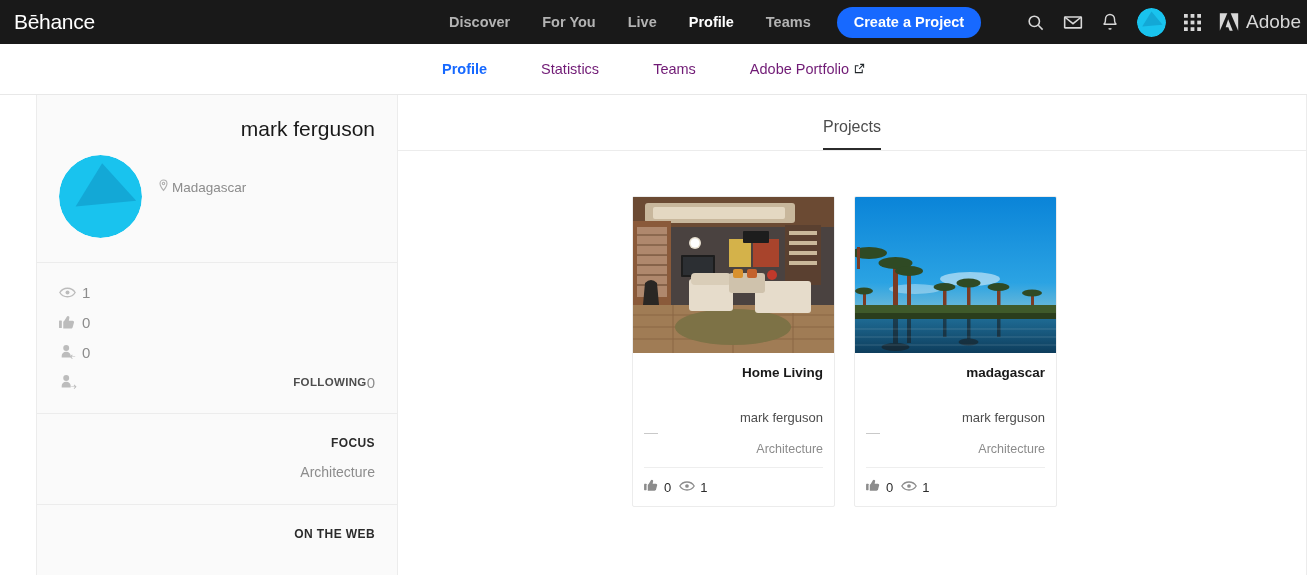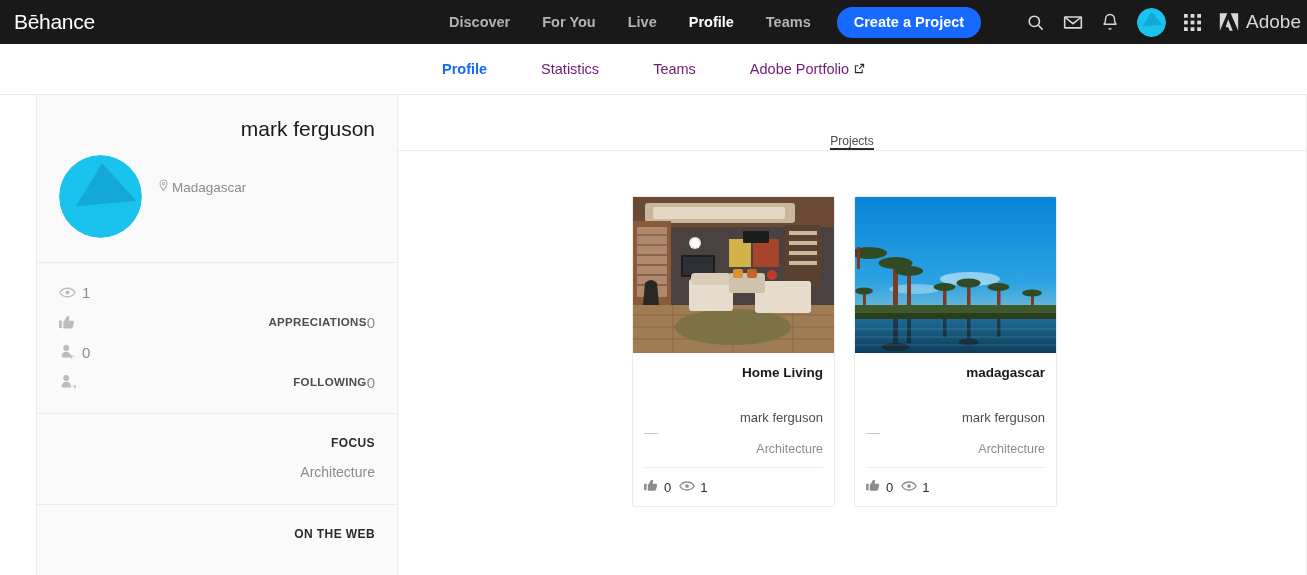--- a/index.html
+++ b/index.html
@@ -214,22 +214,23 @@
     align-self: stretch;
   }
   .main-tabs {
     height: 56px;
     border-bottom: 1px solid #ececec;
     display: flex;
     align-items: flex-end;
     justify-content: center;
   }
   .main-tab {
-    font-size: 12px;
+    font-size: 16px;
     color: #4d4d4d;
+    padding-bottom: 12px;
     border-bottom: 2px solid #2b2b2b;
     cursor: pointer;
   }
   .cards {
     display: flex;
     gap: 19px;
     padding: 45px 0 8px 234px;
   }
   .card {
     width: 203px;
@@ -407,21 +408,20 @@
         </span>
         <span class="stat-value">1</span>
       </div>
       <div class="stat-row">
         <span class="stat-icon">
           <svg width="17" height="16" viewBox="0 0 18 17" fill="currentColor">
             <rect x="0" y="7" width="3" height="8" rx="0.6"></rect>
             <path d="M4.5 15.5h8.2c.9 0 1.6-.6 1.8-1.4l1.4-5.2c.2-.9-.5-1.8-1.5-1.8h-4l.6-3.1c.2-1-.5-1.9-1.5-2-.5 0-1 .3-1.2.8L5.6 7.2l-1.1 1.1z"></path>
           </svg>
         </span>
-        <span class="stat-label">APPRECIATIONS</span>
         <span class="stat-value">0</span>
       </div>
       <div class="stat-row">
         <span class="stat-icon">
           <svg width="18" height="16" viewBox="0 0 20 17" fill="currentColor">
             <circle cx="8" cy="4" r="3.3"></circle>
             <path d="M8 8.2c-3 0-5 2-5 4.6v1.7h10v-1.7c0-2.6-2-4.6-5-4.6z"></path>
             <path d="M18 13.5h-4.2l1.4-1.5-.7-.7-2.5 2.5 2.5 2.5.7-.7-1.4-1.5H18z"></path>
           </svg>
         </span>

